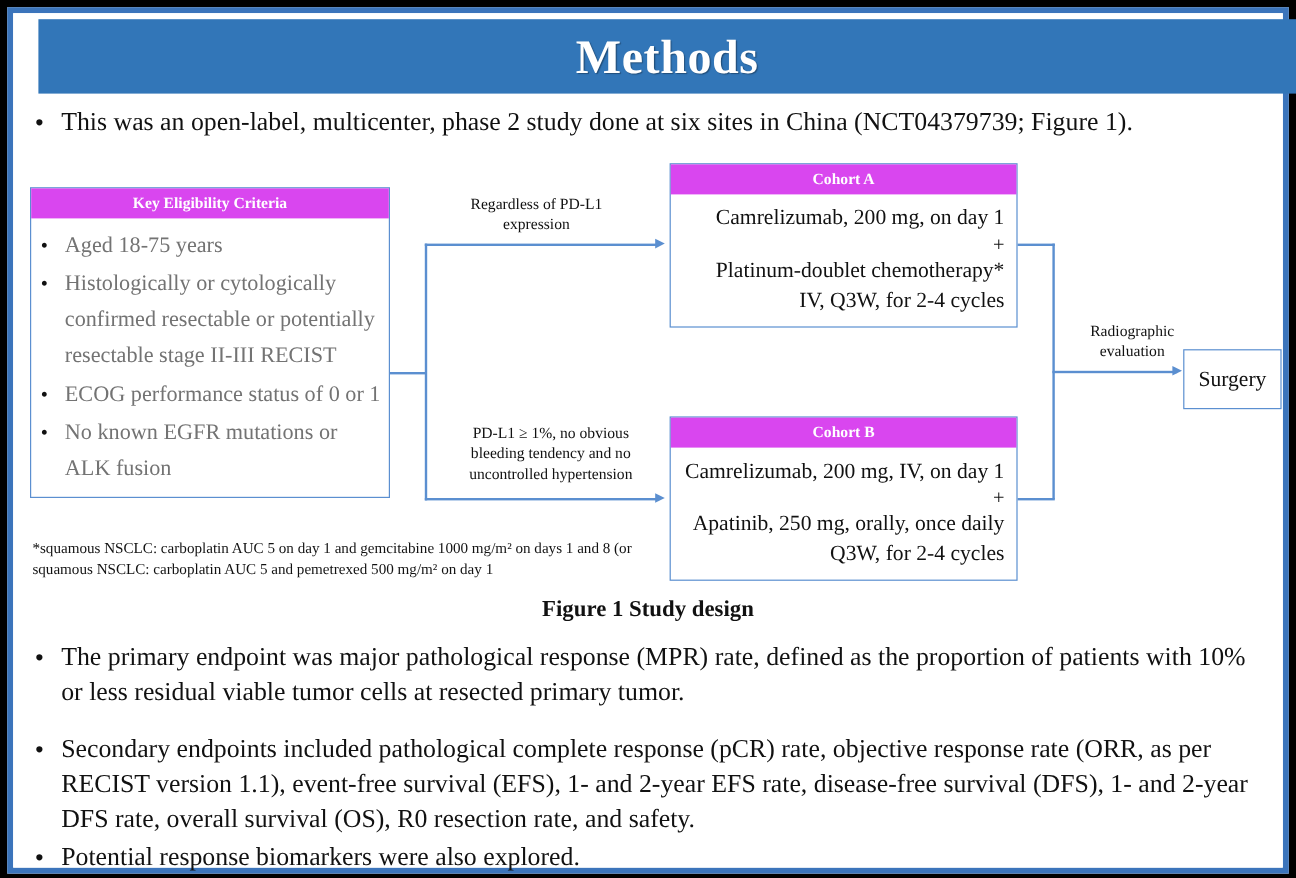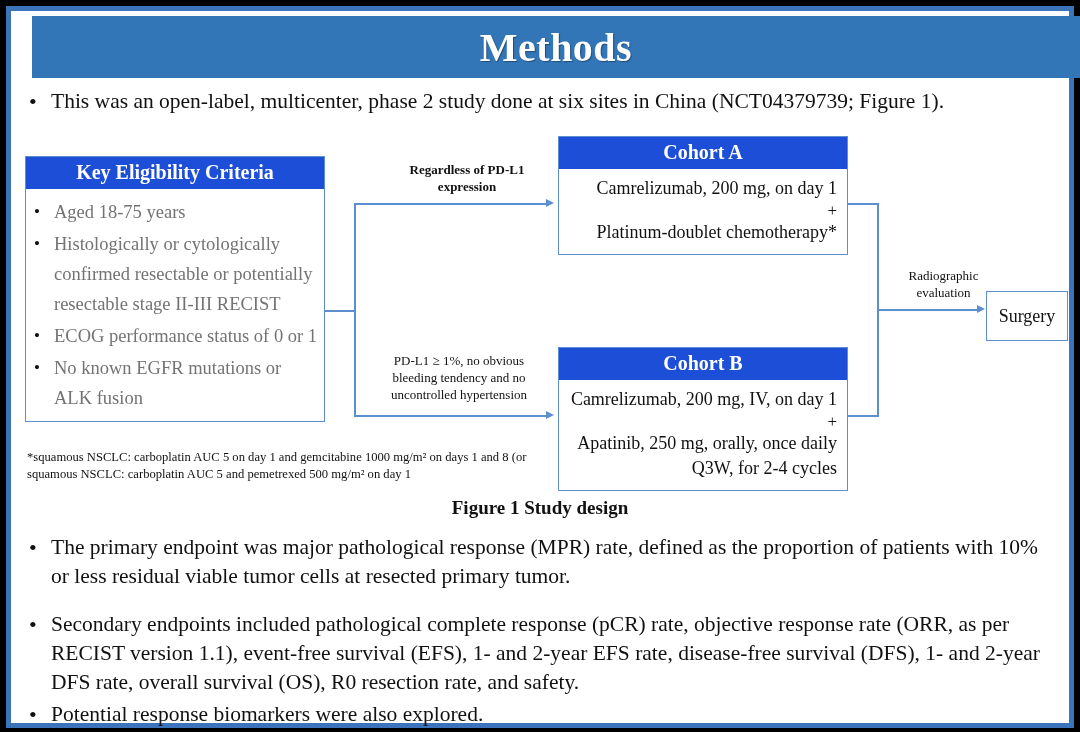--- a/index.html
+++ b/index.html
@@ -87,24 +87,24 @@
     width: 1058px;
     height: 390px;
   }
   .fbox {
     position: absolute;
     box-sizing: border-box;
     background: #ffffff;
     border: 1.5px solid #5b8fd0;
   }
   .fbox-head {
-    background: #1d4ed8;
+    background: #d946ef;
     color: #ffffff;
     font-weight: bold;
-    font-size: 20px;
+    font-size: 13px;
     text-align: center;
     padding: 4px 0 5px 0;
     font-family: "Liberation Serif", serif;
   }
   .fbox-body {
     padding: 7px 10px 9px 10px;
   }
   .fline {
     font-size: 18px;
     line-height: 25px;
@@ -233,32 +233,33 @@
               <span class="elig-text">No known EGFR mutations or ALK fusion</span>
             </div>
           </div>
         </div>
 
         <div class="footnote" style="left:16px; top:330px; width:520px;">
           <div>*squamous NSCLC: carboplatin AUC 5 on day 1 and gemcitabine 1000 mg/m² on days 1 and 8 (or</div>
           <div>squamous NSCLC: carboplatin AUC 5 and pemetrexed 500 mg/m² on day 1</div>
         </div>
 
-        <div class="conn-label" style="left:376px; top:42px; width:160px; white-space:pre-line;font-weight:bold;">Regardless  of PD-L1
+        <div class="conn-label" style="left:356px; top:42px; width:160px; white-space:pre-line;">Regardless  of PD-L1
 expression</div>
         <div class="conn-label" style="left:360px; top:233px; width:176px; white-space:pre-line;">PD-L1 ≥ 1%, no obvious
 bleeding tendency and no
 uncontrolled  hypertension</div>
 
         <div class="fbox" style="left:547px; top:17px; width:290px;">
           <div class="fbox-head">Cohort A</div>
           <div class="fbox-body">
             <div class="fline">Camrelizumab, 200 mg, on day 1</div>
             <div class="fline plus">+</div>
             <div class="fline">Platinum-doublet chemotherapy*</div>
+            <div class="fline">IV, Q3W, for 2-4 cycles</div>
           </div>
         </div>
 
         <div class="fbox" style="left:547px; top:228px; width:290px;">
           <div class="fbox-head">Cohort B</div>
           <div class="fbox-body">
             <div class="fline">Camrelizumab, 200 mg, IV, on day 1</div>
             <div class="fline plus">+</div>
             <div class="fline">Apatinib, 250 mg, orally, once daily</div>
             <div class="fline">Q3W, for 2-4 cycles</div>

